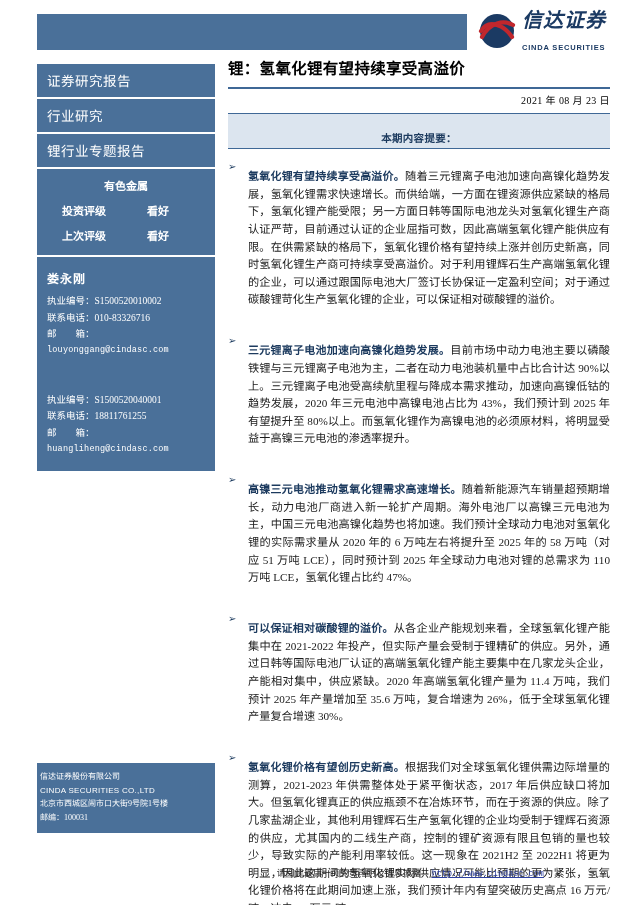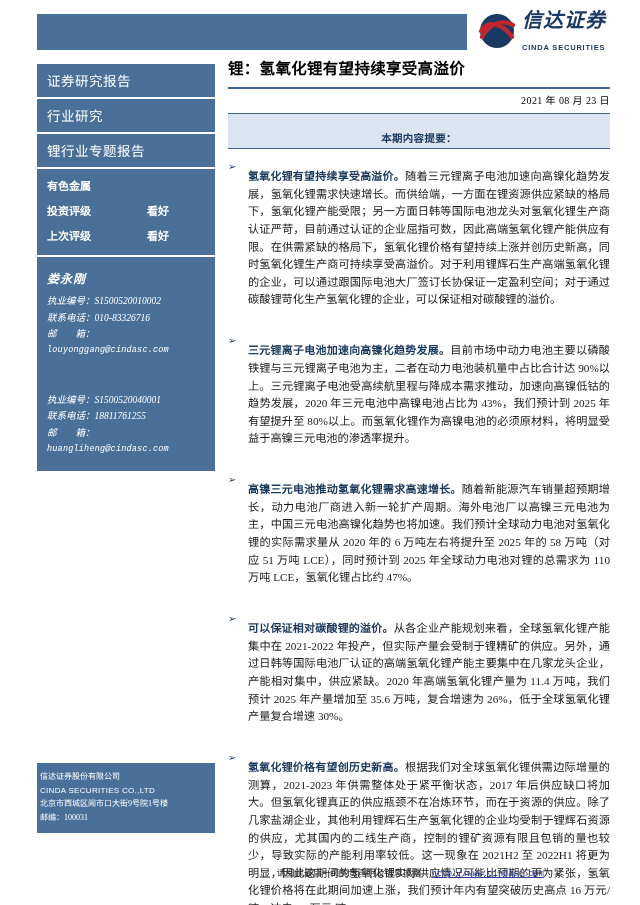--- a/index.html
+++ b/index.html
@@ -83,20 +83,21 @@
     padding: 6px 10px 7px 10px;
     font-family: "DejaVu Sans", "Liberation Sans", sans-serif;
     font-size: 13.5px;
     letter-spacing: 0.5px;
   }
   .side-rating {
     padding: 8px 10px 10px 10px;
     font-family: Liberation Sans, sans-serif;
     font-size: 11px;
     font-weight: bold;
+    text-align: center;
   }
   .side-rating .sector {
     display: block;
     margin-bottom: 9px;
   }
   .rating-row {
     display: flex;
     margin-bottom: 9px;
     gap: 26px;
   }
@@ -105,21 +106,20 @@
   .rating-value { }
 
   .side-analysts {
     background: #4a7099;
     color: #ffffff;
     padding: 12px 10px 14px 10px;
     font-family: "Liberation Serif", serif;
     font-size: 9.5px;
     line-height: 1.75;
     margin-bottom: 2px;
-    font-style: italic;
   }
   .analyst { margin-bottom: 4px; }
   .analyst:last-child { margin-bottom: 0; }
   .analyst-name {
     font-size: 12px;
     font-weight: bold;
     letter-spacing: 1px;
     margin-bottom: 3px;
     display: block;
   }

